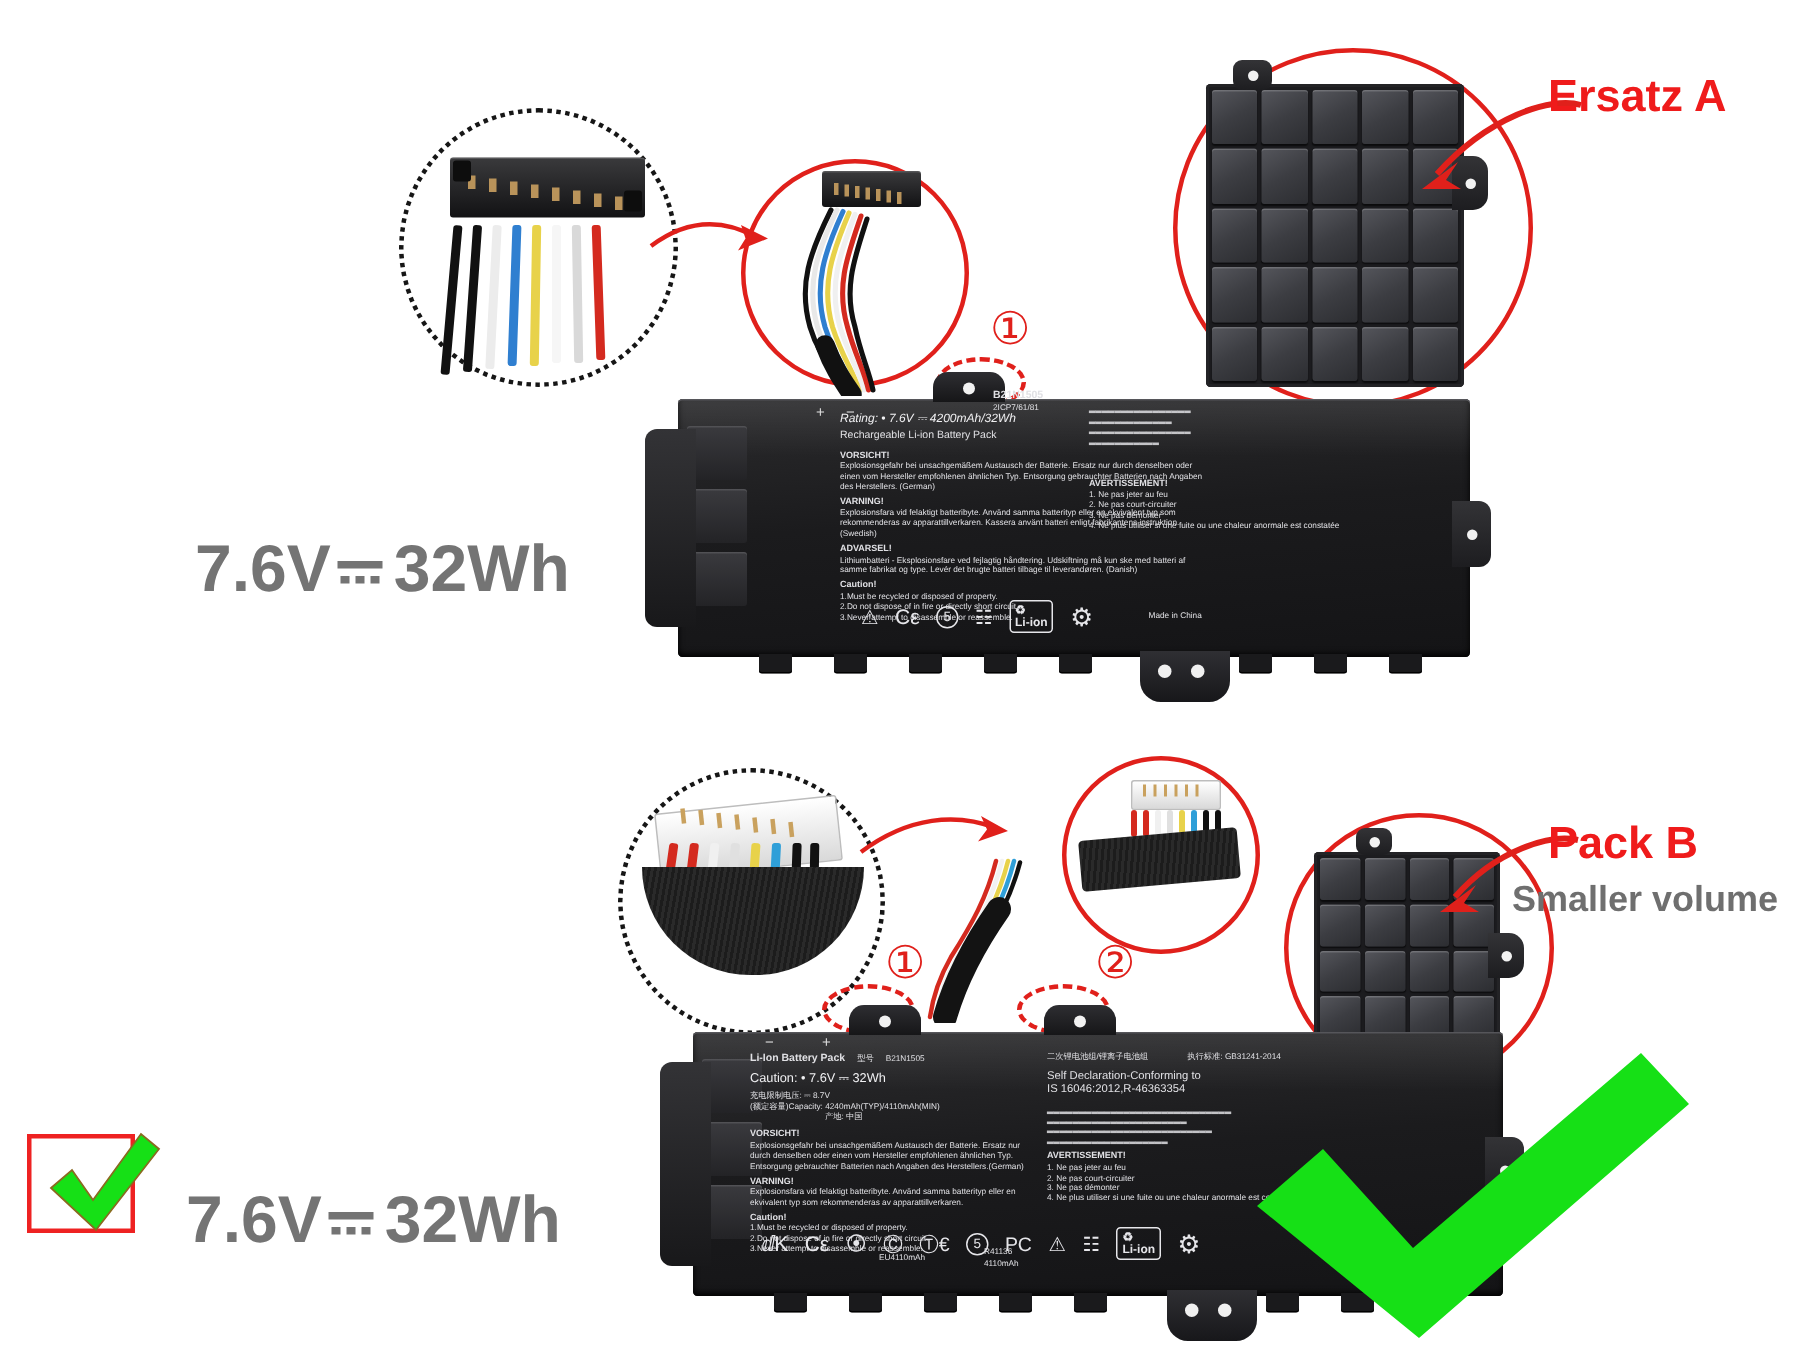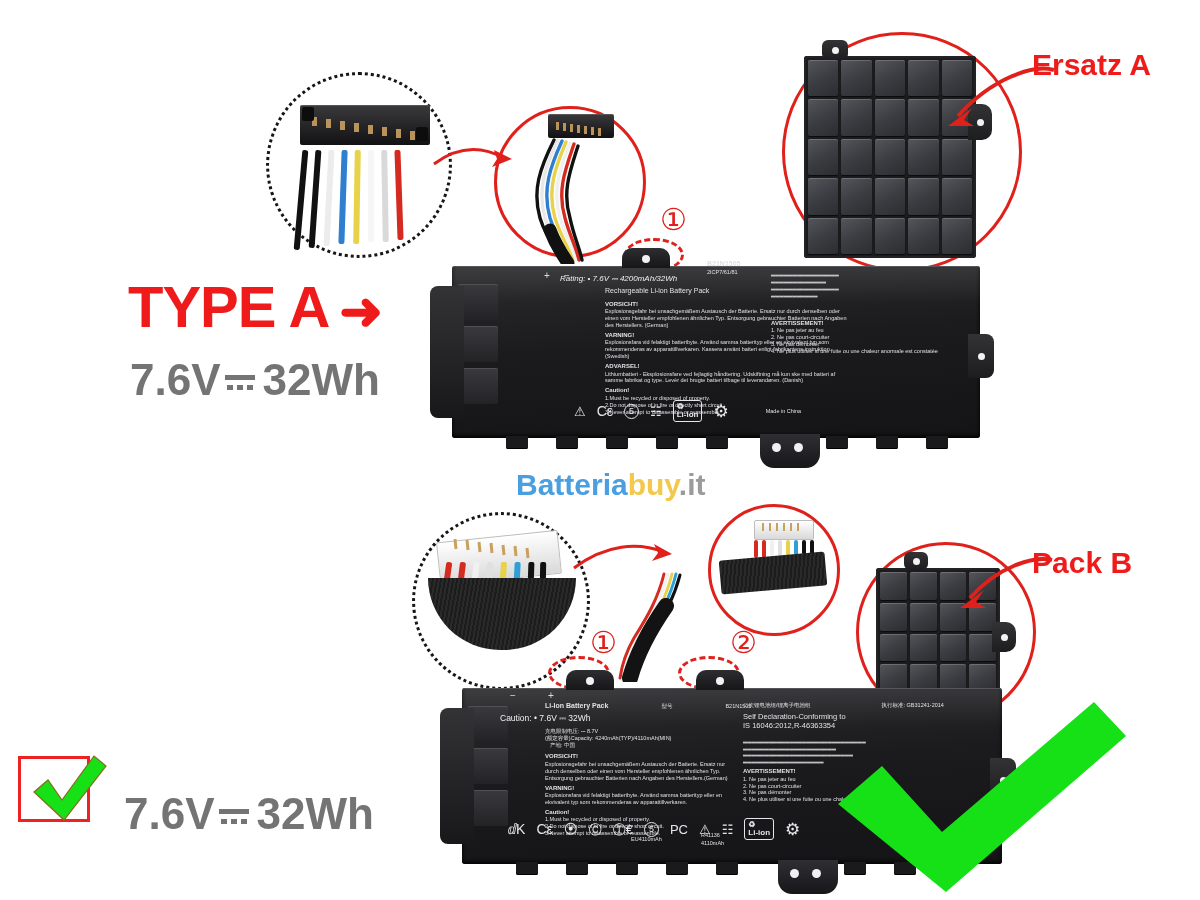--- a/index.html
+++ b/index.html
@@ -120,21 +120,20 @@
   }
 
   
   .printblock { position: absolute; color: #d8d8d8; }
   .print-text {
     font-size: 7px;
     color: #e0e0e4;
     line-height: 1.25;
     white-space: nowrap;
     font-family: "Liberation Sans", sans-serif;
-    margin-left: 45px;
   }
   .print-text.b { font-weight: bold; }
   .print-text.sm { font-size: 5.5px; }
   .print-head { font-size: 8.5px; color: #f0f0f2; white-space: nowrap; }
 
   
   .certrow { position: absolute; display: flex; align-items: center; gap: 11px; }
   .cert {
     color: #e6e6ea;
     font-size: 13px;
@@ -422,30 +421,24 @@
       <span class="cert">⚠</span>
       <span class="cert" style="font-size:14px;">Cε</span>
       <span class="cert cert-circ">5</span>
       <span class="cert" style="font-size:13px;">☷</span>
       <span class="cert cert-box">♻<br>Li-ion</span>
       <span class="cert" style="font-size:17px;">⚙</span>
       <span class="print-text sm" style="margin-left:26px;">Made in China</span>
     </div>
   </div>
 
-  <div class="type-label" style="left:128px; top:278px;">
-    <span>TYPE A</span><span class="type-arrow">➜</span>
-  </div>
   <div class="volt-label" style="left:130px; top:358px;">
     <span>7.6V</span><span class="dc-sym"><i></i><i></i><i></i><i></i></span><span>32Wh</span>
   </div>
 
-  <div class="wm-brand" style="left:516px; top:468px;">
-    <span class="wm-b1">Batteria</span><span class="wm-b2">buy</span><span class="wm-b3">.it</span>
-  </div>
 
   <div class="dot-circle" style="left:412px; top:512px; width:178px; height:178px;"></div>
 
   <div style="position:absolute; left:428px; top:526px; width:140px; height:70px;">
     <div class="conn-white" style="left:10px; top:10px; width:122px; height:44px; transform:rotate(-6deg);"></div>
     <div style="position:absolute;left:26px;top:13px;width:3px;height:10px;background:#c9a15e;transform:rotate(-6deg);"></div>
     <div style="position:absolute;left:38px;top:14px;width:3px;height:10px;background:#c9a15e;transform:rotate(-6deg);"></div>
     <div style="position:absolute;left:50px;top:16px;width:3px;height:10px;background:#c9a15e;transform:rotate(-6deg);"></div>
     <div style="position:absolute;left:62px;top:17px;width:3px;height:10px;background:#c9a15e;transform:rotate(-6deg);"></div>
     <div style="position:absolute;left:74px;top:19px;width:3px;height:10px;background:#c9a15e;transform:rotate(-6deg);"></div>
@@ -530,20 +523,21 @@
   </div>
   <div class="ear" style="left:904px; top:552px; width:24px; height:18px;"></div>
   <div class="ear" style="left:992px; top:622px; width:24px; height:30px; border-radius:0 10px 10px 0;"></div>
 
   <svg class="abs" style="left:938px; top:552px; width:120px; height:80px;" viewBox="0 0 120 80">
     <path d="M114,8 C96,4 60,14 32,46" stroke="#e0201b" stroke-width="4" fill="none"></path>
     <polygon points="22,56 46,38 38,50 48,56" fill="#e0201b"></polygon>
   </svg>
 
   <div class="shape-title" style="left:1032px; top:546px;">Pack B</div>
+  <div class="shape-sub" style="left:1008px; top:586px;">Smaller volume</div>
 
   <div style="position:absolute; left:440px; top:680px; width:580px; height:208px;">
     <div class="battery" style="left:22px; top:8px; width:540px; height:176px;">
       <div class="bat-sheen"></div>
       <div class="cell-bump" style="left:6px;  top:18px;  width:40px; height:36px;"></div>
       <div class="cell-bump" style="left:6px;  top:60px;  width:40px; height:36px;"></div>
       <div class="cell-bump" style="left:6px;  top:102px; width:40px; height:36px;"></div>
     </div>
     <div style="position:absolute; left:0px; top:28px; width:34px; height:136px; background:linear-gradient(180deg,#333336,#18181a); border-radius:8px 0 0 8px;"></div>
     <div class="ear" style="left:550px; top:78px; width:26px; height:44px; border-radius:0 8px 8px 0;"></div>

